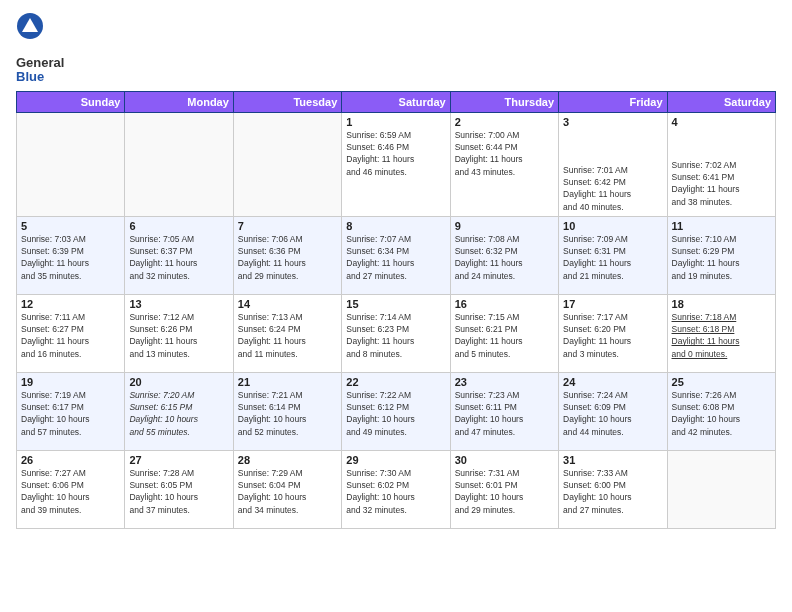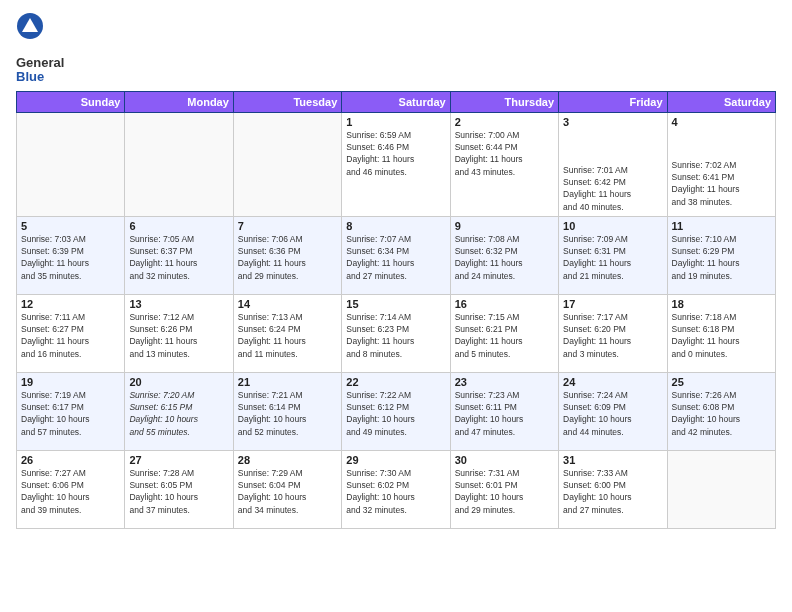--- a/index.html
+++ b/index.html
@@ -255,21 +255,21 @@
           </td>
           <td>
             <span class="day-num">17</span>
             <div class="day-info" style="white-space: pre-line;">Sunrise: 7:17 AM
 Sunset: 6:20 PM
 Daylight: 11 hours
 and 3 minutes.</div>
           </td>
           <td>
             <span class="day-num">18</span>
-            <div class="day-info" style="white-space: pre-line;">Sunrise: 7:18 AM
+            <div class="day-info" style="white-space: pre-line; text-decoration: underline;">Sunrise: 7:18 AM
 Sunset: 6:18 PM
 Daylight: 11 hours
 and 0 minutes.</div>
           </td>
         </tr>
         <tr class="row-bg-alt">
           <td>
             <span class="day-num">19</span>
             <div class="day-info" style="white-space: pre-line;">Sunrise: 7:19 AM
 Sunset: 6:17 PM

